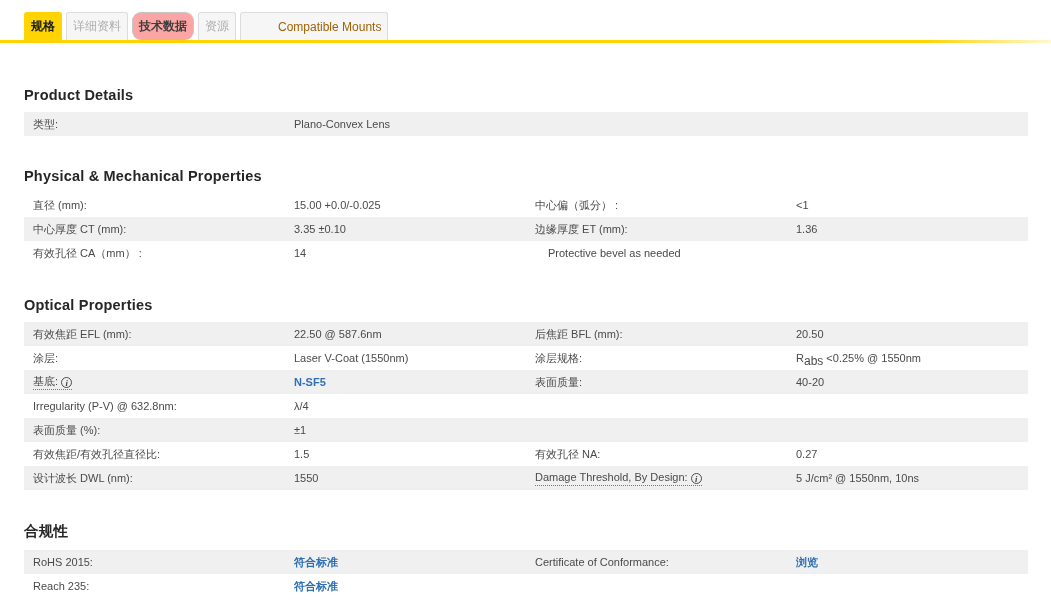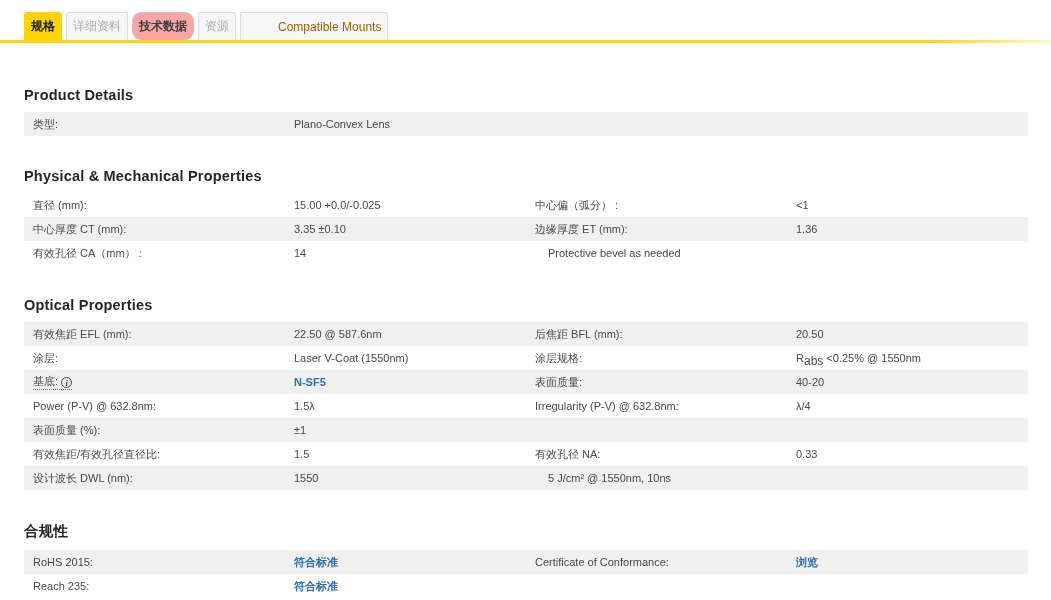--- a/index.html
+++ b/index.html
@@ -157,50 +157,47 @@
         <span class="lbl"><span class="tt"><span>基底:</span><span class="info-icon">i</span></span></span>
         <a class="val" href="#">N-SF5</a>
       </div>
       <div class="pair">
         <span class="lbl">表面质量:</span>
         <span class="val">40-20</span>
       </div>
     </div>
     <div class="row">
       <div class="pair">
-        <span class="lbl">Power (P-V) @ 632.8nm:</span>
-        <span class="val">1.5λ</span>
-      </div>
-      <div class="pair">
         <span class="lbl">Irregularity (P-V) @ 632.8nm:</span>
         <span class="val">λ/4</span>
       </div>
     </div>
     <div class="row shaded">
       <div class="pair">
         <span class="lbl">表面质量 (%):</span>
         <span class="val">±1</span>
       </div>
     </div>
     <div class="row">
       <div class="pair">
         <span class="lbl">有效焦距/有效孔径直径比:</span>
         <span class="val">1.5</span>
       </div>
       <div class="pair">
         <span class="lbl">有效孔径 NA:</span>
-        <span class="val">0.33</span>
+        <span class="val">0.27</span>
       </div>
     </div>
     <div class="row shaded">
       <div class="pair">
         <span class="lbl">设计波长 DWL (nm):</span>
         <span class="val">1550</span>
       </div>
       <div class="pair">
+        <span class="lbl"><span class="tt"><span>Damage Threshold, By Design:</span><span class="info-icon">i</span></span></span>
         <span class="val">5 J/cm² @ 1550nm, 10ns</span>
       </div>
     </div>
   </div>
 
   <h2 class="sec">合规性</h2>
   <div class="rows">
     <div class="row shaded">
       <div class="pair">
         <span class="lbl">RoHS 2015:</span>

